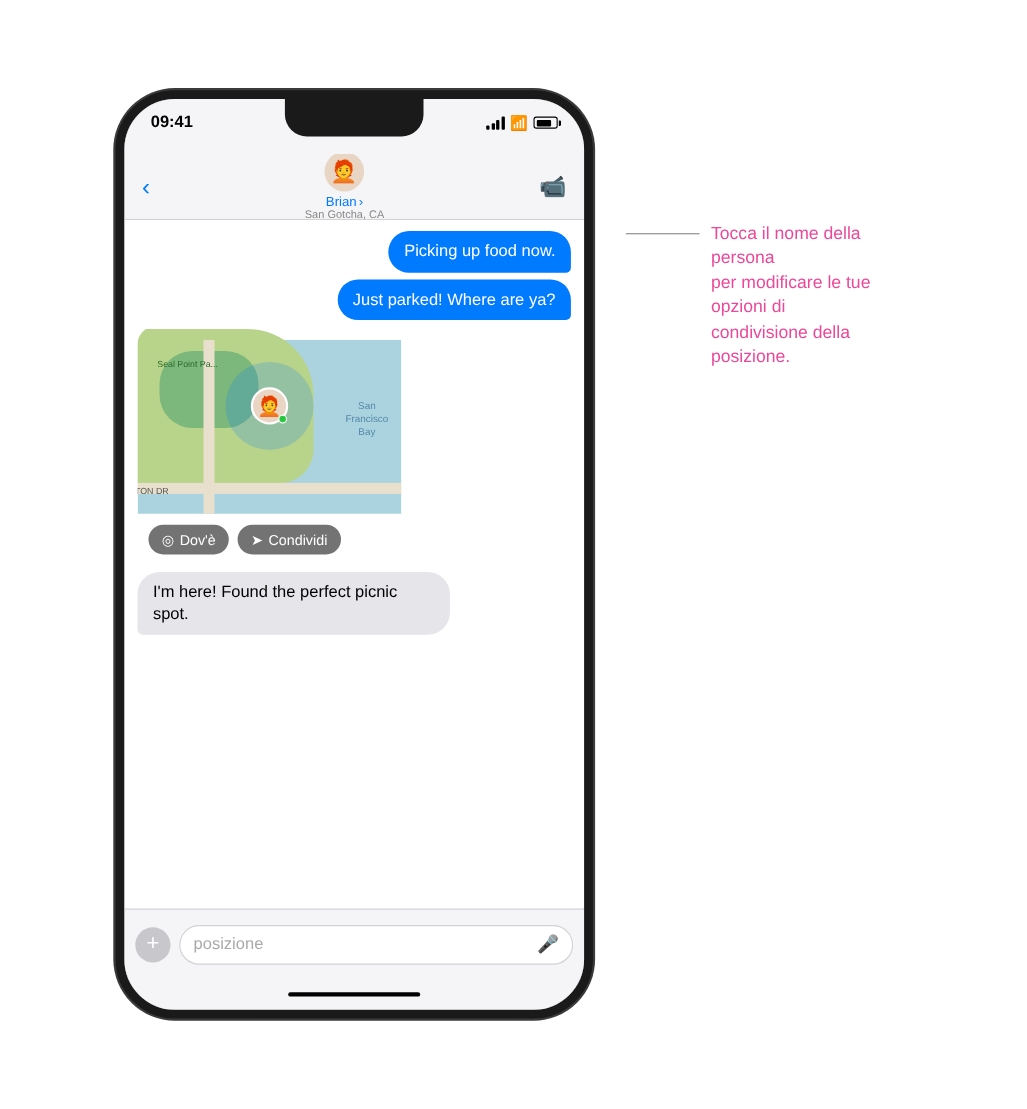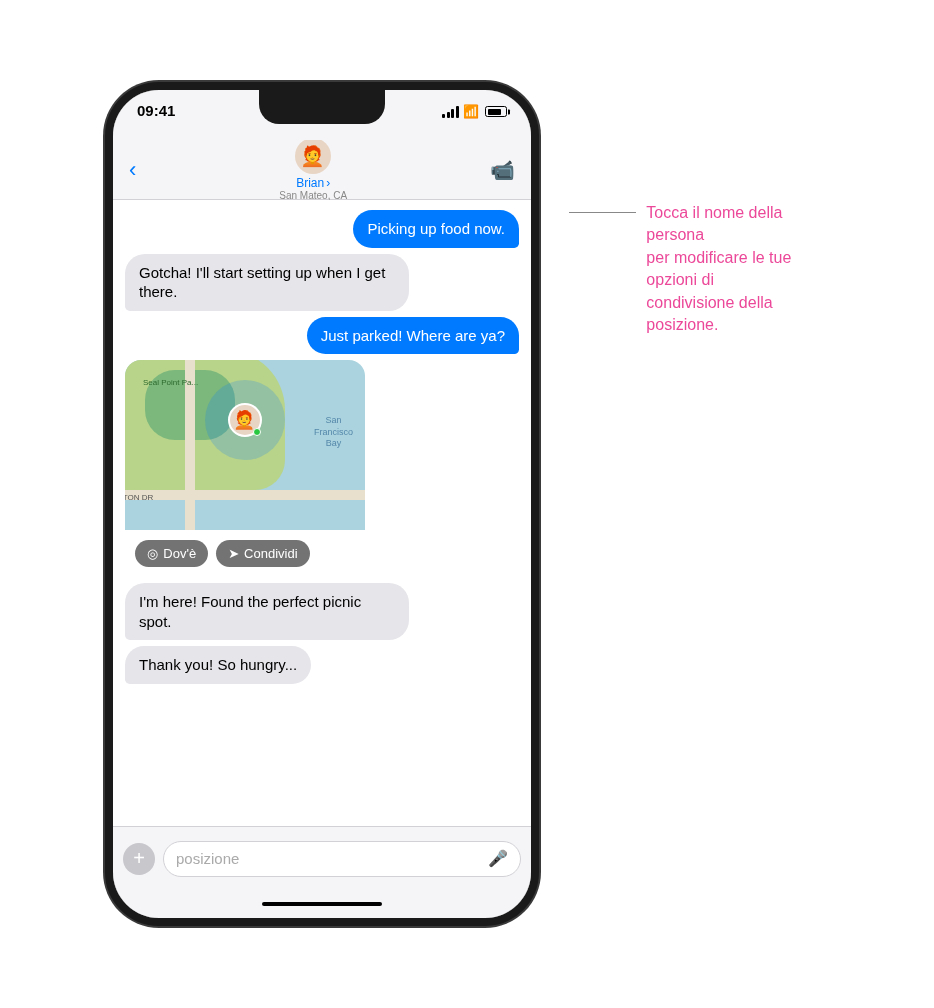--- a/index.html
+++ b/index.html
@@ -201,20 +201,21 @@
       height: 170px;
       position: relative;
       overflow: hidden;
     }
     
     .map-bg {
       width: 100%;
       height: 100%;
       background: #aad3df;
       position: relative;
+      margin-top: 12px;
     }
     .map-land {
       position: absolute;
       background: #c8dda0;
     }
     .map-land.main {
       left: -20px;
       top: -10px;
       width: 180px;
       height: 140px;
@@ -421,38 +422,33 @@
     </div>
 
     <div class="nav-bar">
       <span class="nav-back">‹</span>
       <div class="nav-center">
         <div class="nav-avatar">🧑‍🦰</div>
         <div class="nav-name">
           <span>Brian</span>
           <span>›</span>
         </div>
-        <div class="nav-subtitle">San Mateo, CA</div>
+        <div class="nav-subtitle">San Gotcha, CA</div>
       </div>
       <span class="nav-video">📹</span>
     </div>
 
     <div class="messages-area">
 
       <div class="bubble-row sent">
         <div class="bubble sent">
           <span>Picking up food now.</span>
         </div>
       </div>
 
-      <div class="bubble-row received">
-        <div class="bubble received">
-          <span>Gotcha! I'll start setting up when I get there.</span>
-        </div>
-      </div>
 
 
       <div class="bubble-row sent">
         <div class="bubble sent">
           <span>Just parked! Where are ya?</span>
         </div>
       </div>
 
       <div class="bubble-row received">
         <div class="map-bubble">
@@ -491,25 +487,20 @@
         </div>
       </div>
 
       <div class="bubble-row received">
         <div class="bubble received">
           <span>I'm here! Found the perfect picnic spot.</span>
         </div>
       </div>
 
 
-      <div class="bubble-row received">
-        <div class="bubble received">
-          <span>Thank you! So hungry...</span>
-        </div>
-      </div>
 
 
     </div>
 
     <div class="input-bar">
       <div class="input-plus">
         <span>+</span>
       </div>
       <div class="input-field">
         <span class="input-placeholder">posizione</span>

